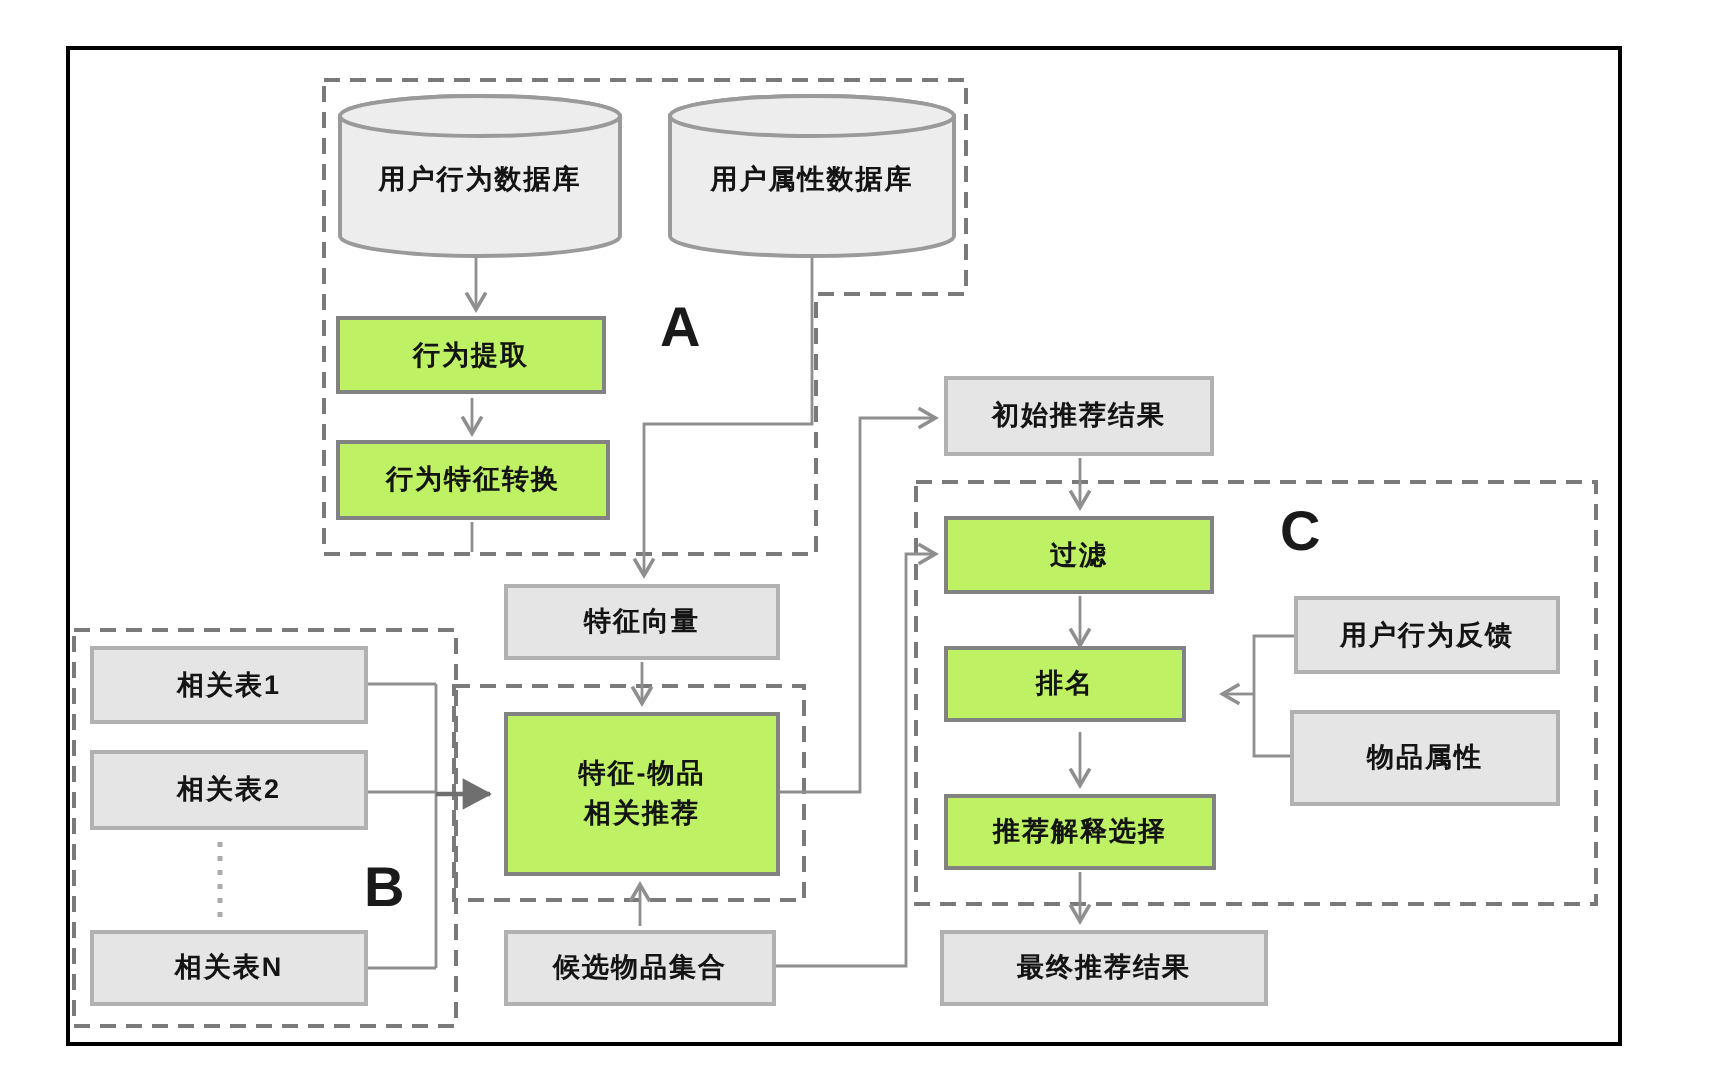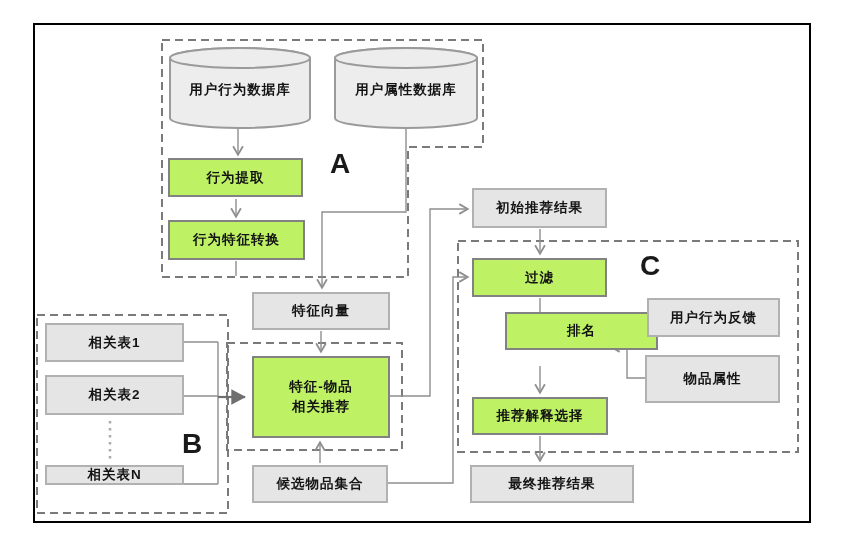--- a/index.html
+++ b/index.html
@@ -85,25 +85,25 @@
   <div class="cyl-label" style="left:174px;top:74px;width:132px;height:32px;">用户行为数据库</div>
   <div class="cyl-label" style="left:340px;top:74px;width:132px;height:32px;">用户属性数据库</div>
 
   <div class="box dark" style="left:168px;top:158px;width:135px;height:39px;">行为提取</div>
   <div class="box dark" style="left:168px;top:220px;width:137px;height:40px;">行为特征转换</div>
   <div class="box light" style="left:252px;top:292px;width:138px;height:38px;">特征向量</div>
   <div class="box dark" style="left:252px;top:356px;width:138px;height:82px;">特征-物品
 相关推荐</div>
   <div class="box light" style="left:45px;top:323px;width:139px;height:39px;">相关表1</div>
   <div class="box light" style="left:45px;top:375px;width:139px;height:40px;">相关表2</div>
-  <div class="box light" style="left:45px;top:465px;width:139px;height:20px;">相关表N</div>
+  <div class="box light" style="left:45px;top:465px;width:139px;height:38px;">相关表N</div>
   <div class="box light" style="left:252px;top:465px;width:136px;height:38px;">候选物品集合</div>
   <div class="box light" style="left:472px;top:188px;width:135px;height:40px;">初始推荐结果</div>
   <div class="box dark" style="left:472px;top:258px;width:135px;height:39px;">过滤</div>
-  <div class="box dark" style="left:472px;top:312px;width:153px;height:38px;margin-left:33px;">排名</div>
+  <div class="box dark" style="left:472px;top:323px;width:121px;height:38px;">排名</div>
   <div class="box dark" style="left:472px;top:397px;width:136px;height:38px;">推荐解释选择</div>
   <div class="box light" style="left:470px;top:465px;width:164px;height:38px;">最终推荐结果</div>
   <div class="box light" style="left:647px;top:298px;width:133px;height:39px;">用户行为反馈</div>
   <div class="box light" style="left:645px;top:355px;width:135px;height:48px;">物品属性</div>
 
   <div class="group-label" style="left:330px;top:148px;">A</div>
   <div class="group-label" style="left:182px;top:428px;">B</div>
   <div class="group-label" style="left:640px;top:250px;">C</div>
 </div>
 

